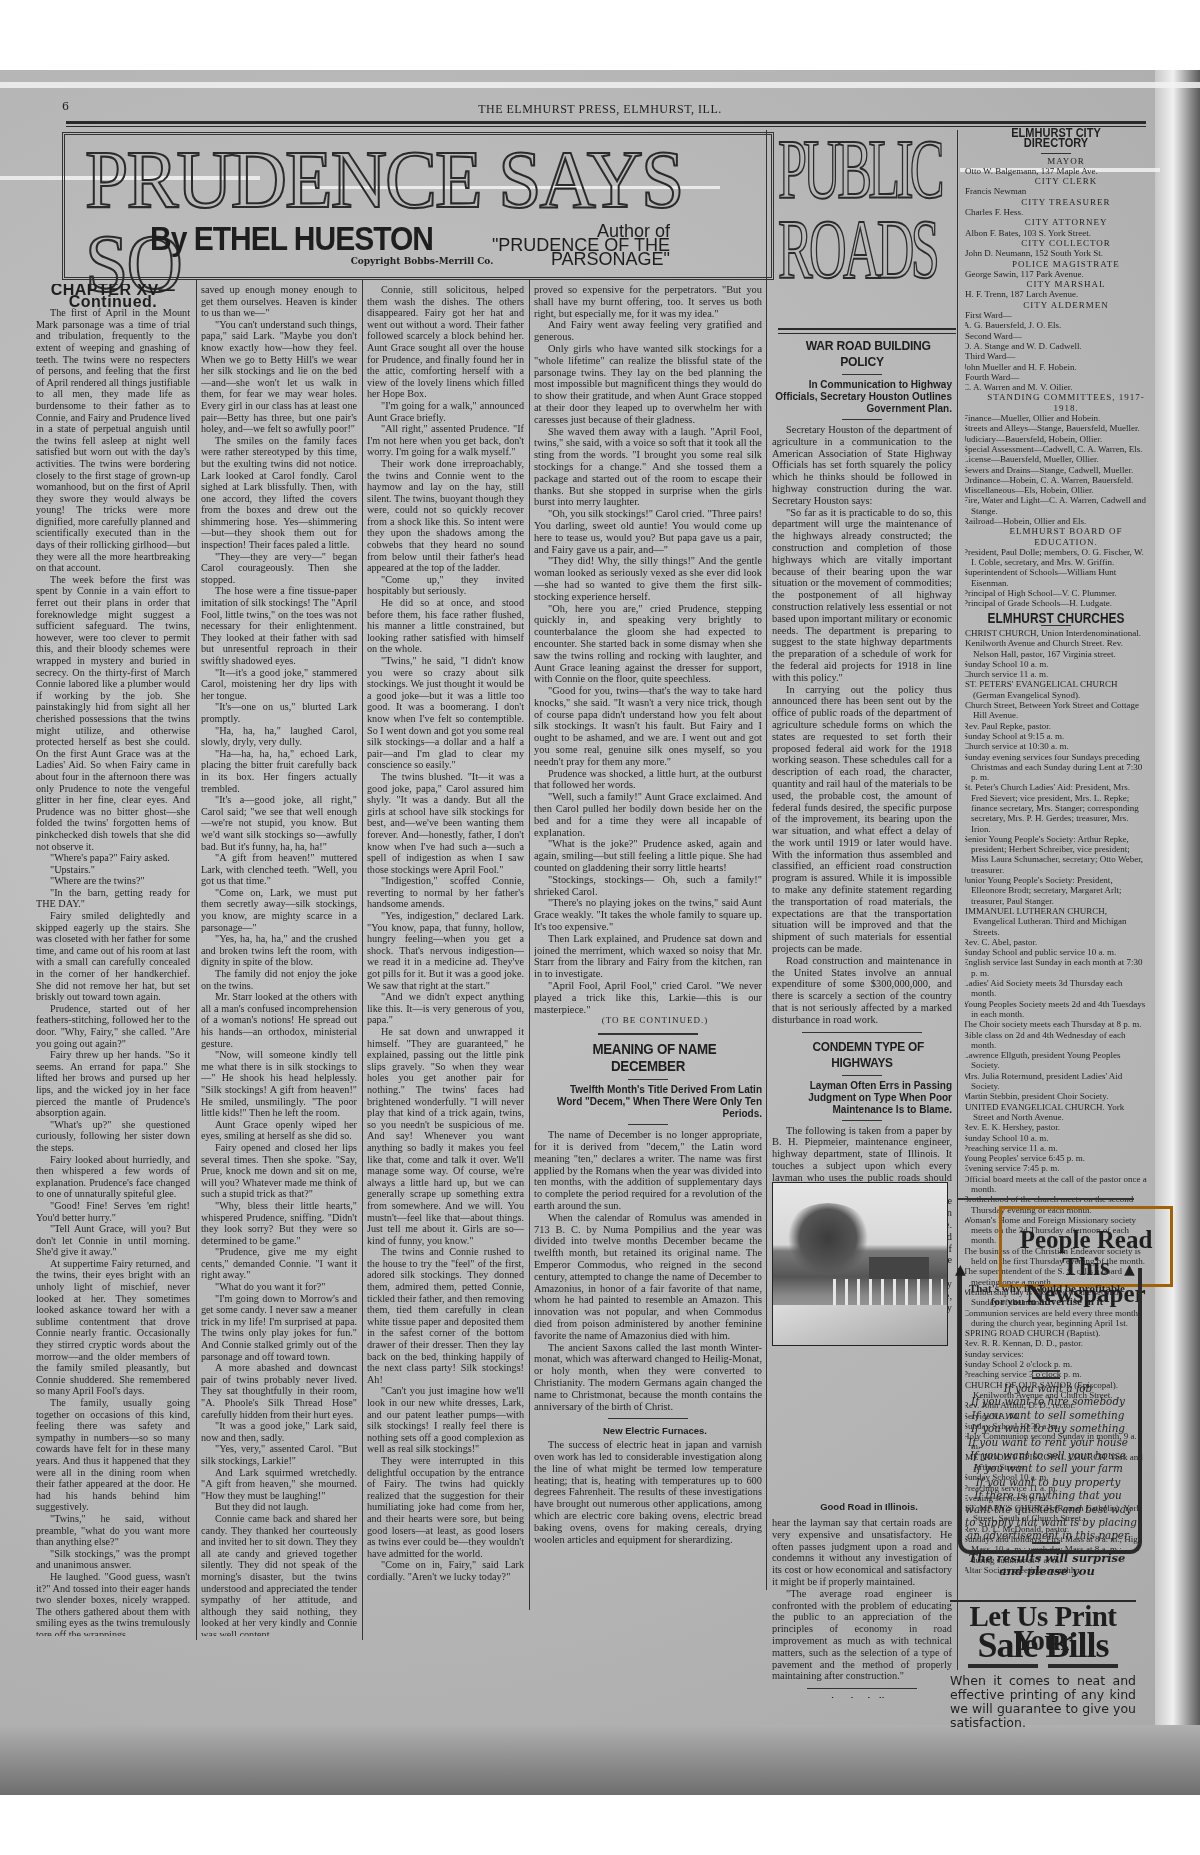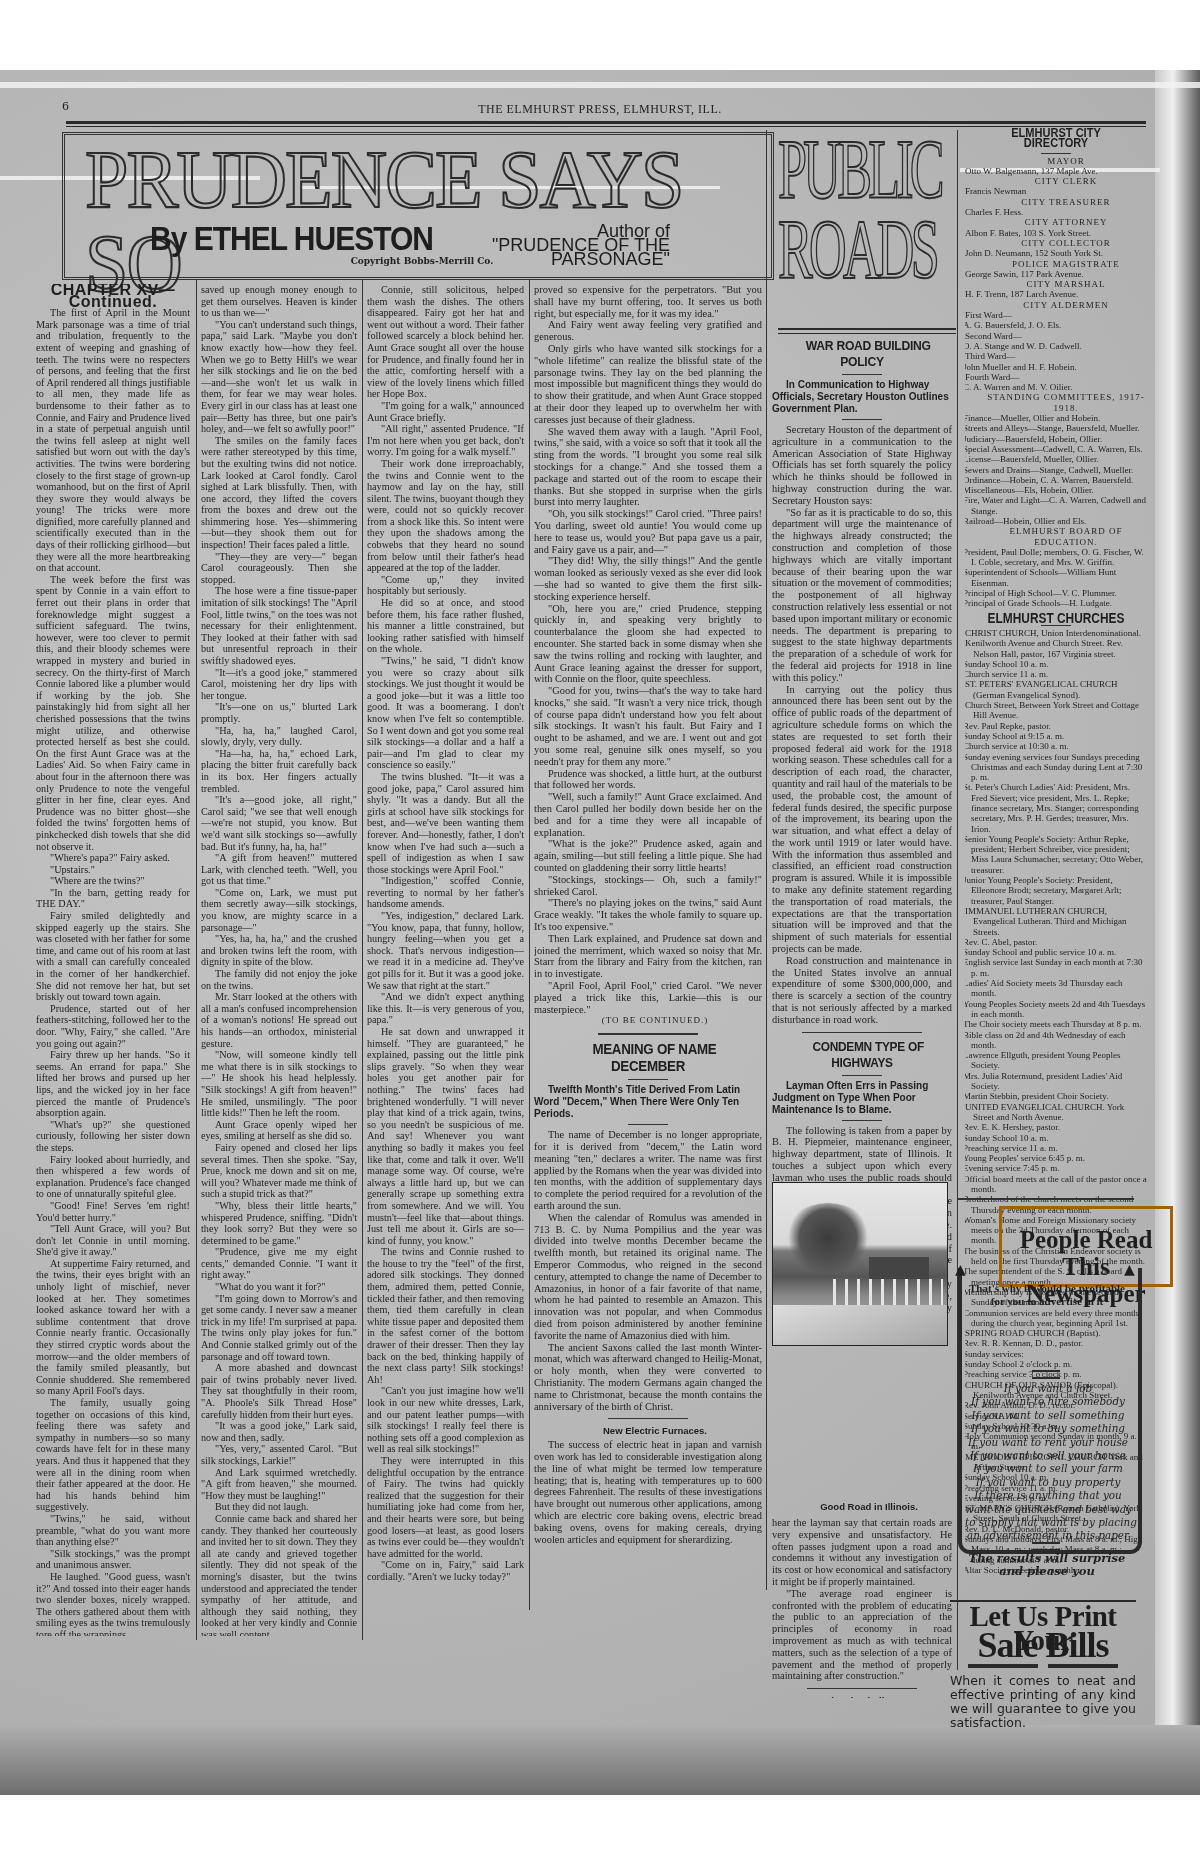--- a/index.html
+++ b/index.html
@@ -20,21 +20,21 @@
   .byline{position:absolute;left:150px;top:222px;font-family:"Liberation Sans",sans-serif;font-weight:bold;font-size:30px;letter-spacing:-1px;transform:scaleY(1.1);}
   .author-of{position:absolute;left:460px;top:224px;width:210px;text-align:right;font-family:"Liberation Sans",sans-serif;font-size:18px;line-height:14px;}
   .copyright{position:absolute;left:0;top:256px;width:768px;text-align:center;font-size:9px;font-weight:bold;margin-left:38px;}
   
   .col{position:absolute;font-size:10.2px;line-height:11.6px;text-align:justify;overflow:hidden;font-family:"Liberation Serif",serif;}
   .col p{margin:0;text-indent:14px;}
   .col .chap{text-align:center;font-weight:bold;font-family:"Liberation Sans",sans-serif;font-size:16px;letter-spacing:.5px;text-indent:0;}
   .col .chapno{text-align:center;font-weight:bold;text-indent:0;}
   .vrule{position:absolute;width:1px;background:#333;}
   .hdline{font-family:"Liberation Sans",sans-serif;font-weight:bold;text-align:center;text-indent:0;letter-spacing:-.3px;}
-  .subhd{font-family:"Liberation Sans",sans-serif;font-weight:bold;text-align:left;text-indent:0;font-size:10px;line-height:12px;margin:4px 6px;}
+  .subhd{font-family:"Liberation Sans",sans-serif;font-weight:bold;text-align:right;text-indent:0;font-size:10px;line-height:12px;margin:4px 6px;}
   .dash{width:40px;height:1px;background:#333;margin:4px auto;}
   .sep{width:130px;height:1px;background:#333;margin:6px auto;}
   .tbc{text-align:center;font-size:9px;letter-spacing:1px;text-indent:0;margin:2px 0;}
   
   .roads-logo{position:absolute;left:778px;top:130px;width:178px;height:198px;font-family:"Liberation Serif",serif;font-size:84px;line-height:80px;
     color:transparent;-webkit-text-stroke:2px #2b2b2b;letter-spacing:-6px;transform:scaleX(.62);transform-origin:left top;}
   .roads-rule{position:absolute;left:778px;width:178px;height:2px;background:#2a2a2a;}
   
   .dir{position:absolute;left:965px;top:128px;width:182px;font-size:9px;line-height:10.3px;font-family:"Liberation Serif",serif;overflow:hidden;}
   .dir .head{font-family:"Liberation Sans",sans-serif;font-weight:bold;font-size:13px;text-align:center;transform:scaleX(.85);margin:0 0 4px;}

